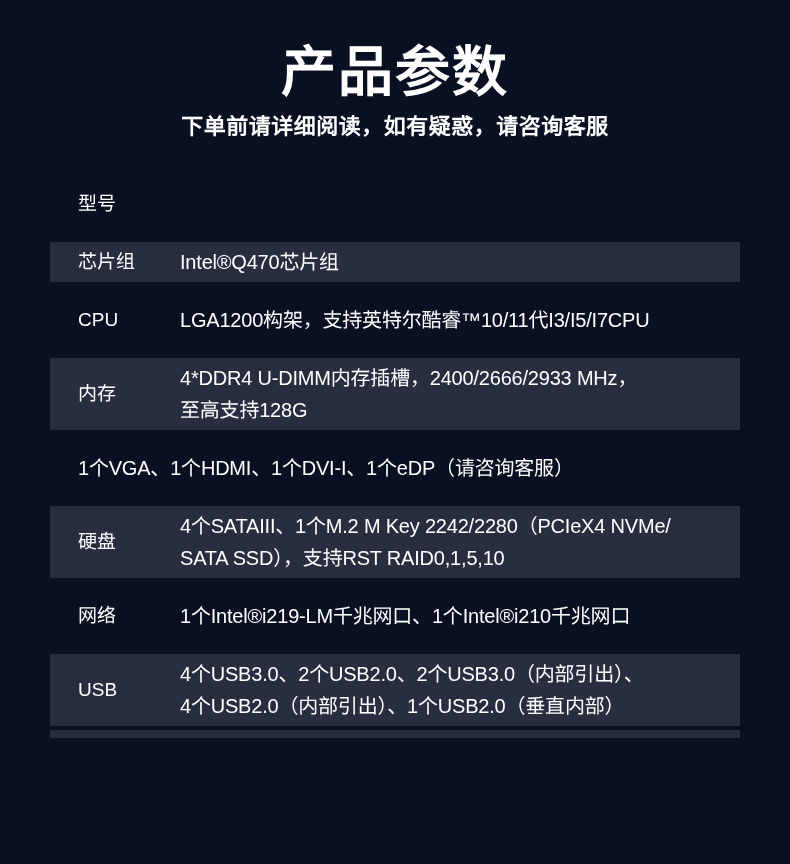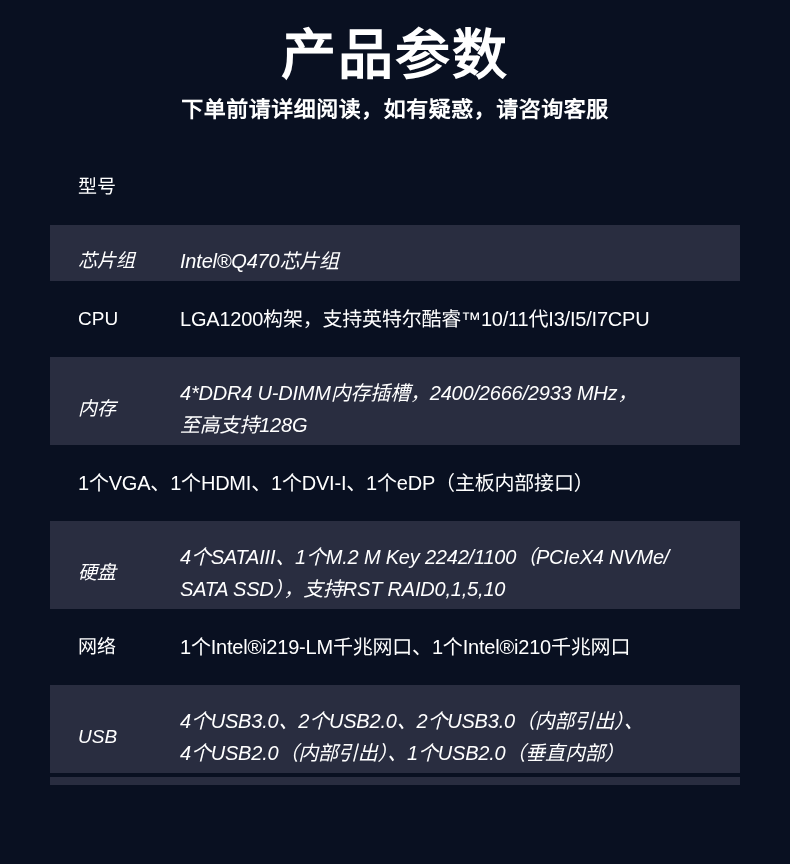--- a/index.html
+++ b/index.html
@@ -18,21 +18,21 @@
     color: var(--fg);
     font-family: "Liberation Sans", "DejaVu Sans", sans-serif;
   }
   .page {
     width: 790px;
     height: 864px;
     position: relative;
   }
   .header {
     text-align: center;
-    padding-top: 23px;
+    padding-top: 40px;
   }
   .title {
     font-size: 55px;
     line-height: 64px;
     font-weight: 800;
     letter-spacing: 2px;
   }
   .subtitle {
     margin-top: 8px;
     font-size: 22px;
@@ -44,23 +44,22 @@
     margin: 24px 50px 4px 50px;
     width: 690px;
   }
   .row {
     display: flex;
     align-items: center;
     padding: 22px 10px 22px 28px;
   }
   .row.hl {
     background: var(--bar);
-    padding-top: 20px;
+    padding-top: 4px;
     padding-bottom: 4px;
-    font-style: italic;
   }
   .label {
     flex: 0 0 102px;
     font-size: 19px;
     line-height: 32px;
     font-weight: 500;
     white-space: nowrap;
   }
   .value {
     flex: 1 1 auto;
@@ -102,26 +101,26 @@
     <div class="value">LGA1200构架，支持英特尔酷睿™10/11代I3/I5/I7CPU</div>
   </div>
 
   <div class="row hl">
     <div class="label">内存</div>
     <div class="value">4*DDR4 U-DIMM内存插槽，2400/2666/2933 MHz，
 至高支持128G</div>
   </div>
 
   <div class="row">
-    <div class="value">1个VGA、1个HDMI、1个DVI-I、1个eDP（主板内部接口）</div>
+    <div class="value">1个VGA、1个HDMI、1个DVI-I、1个eDP（请咨询客服）</div>
   </div>
 
   <div class="row hl">
     <div class="label">硬盘</div>
-    <div class="value">4个SATAIII、1个M.2 M Key 2242/1100（PCIeX4 NVMe/
+    <div class="value">4个SATAIII、1个M.2 M Key 2242/2280（PCIeX4 NVMe/
 SATA SSD），支持RST RAID0,1,5,10</div>
   </div>
 
   <div class="row">
     <div class="label">网络</div>
     <div class="value">1个Intel®i219-LM千兆网口、1个Intel®i210千兆网口</div>
   </div>
 
   <div class="row hl">
     <div class="label">USB</div>

